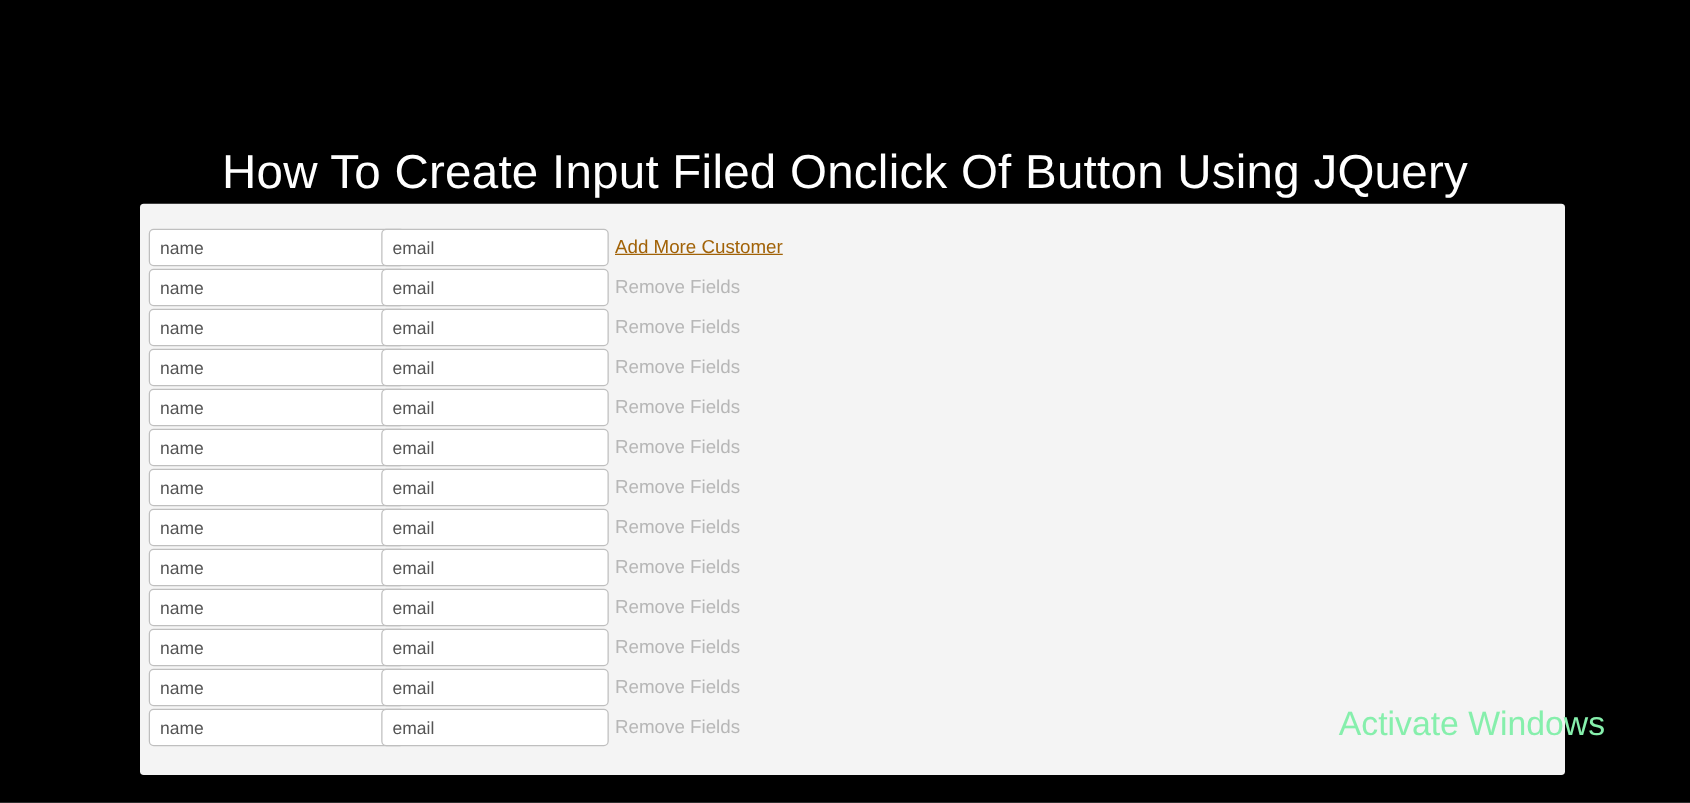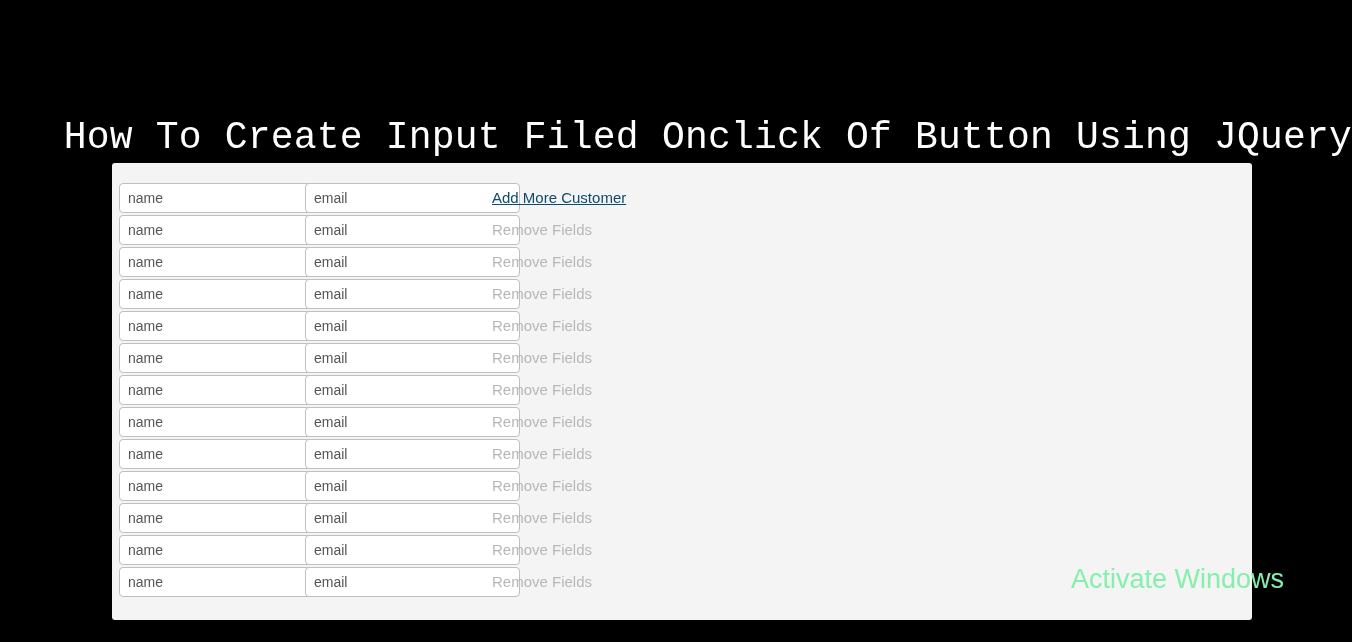--- a/index.html
+++ b/index.html
@@ -19,23 +19,23 @@
     height: 642px;
     background: #000000;
   }
 
   
   .page-title {
     position: absolute;
     left: 0;
     top: 90px;
     width: 1352px;
-    text-align: right;
+    text-align: center;
     color: #ffffff;
-    font-family: Liberation Mono, monospace;
+    font-family: Liberation Sans, sans-serif;
     font-size: 38px;
     font-weight: 400;
     letter-spacing: 0.2px;
     line-height: 46px;
     white-space: nowrap;
   }
 
   
   .panel {
     position: absolute;
@@ -71,34 +71,34 @@
     font-family: "Liberation Sans", sans-serif;
     font-size: 14px;
     color: #555555;
     padding: 0 8px;
     line-height: 28px;
     outline: none;
   }
   .text-input::placeholder { color: #555555; opacity: 1; }
 
   .name-input  { left: 0px;   width: 205px; }
-  .email-input { left: 186px; width: 215px; }
+  .email-input { left: 186px; width: 182px; }
 
   .action {
     position: absolute;
     left: 373px;
     top: 0;
     height: 30px;
     line-height: 30px;
     font-family: "Liberation Sans", sans-serif;
     font-size: 15px;
     white-space: nowrap;
   }
   .action.add {
-    color: #0c4a6e;
+    color: #a16207;
     text-decoration: underline;
     cursor: pointer;
   }
   .action.remove {
     color: #b7b7b7;
     text-decoration: none;
     cursor: pointer;
     text-align: right;
   }
 

